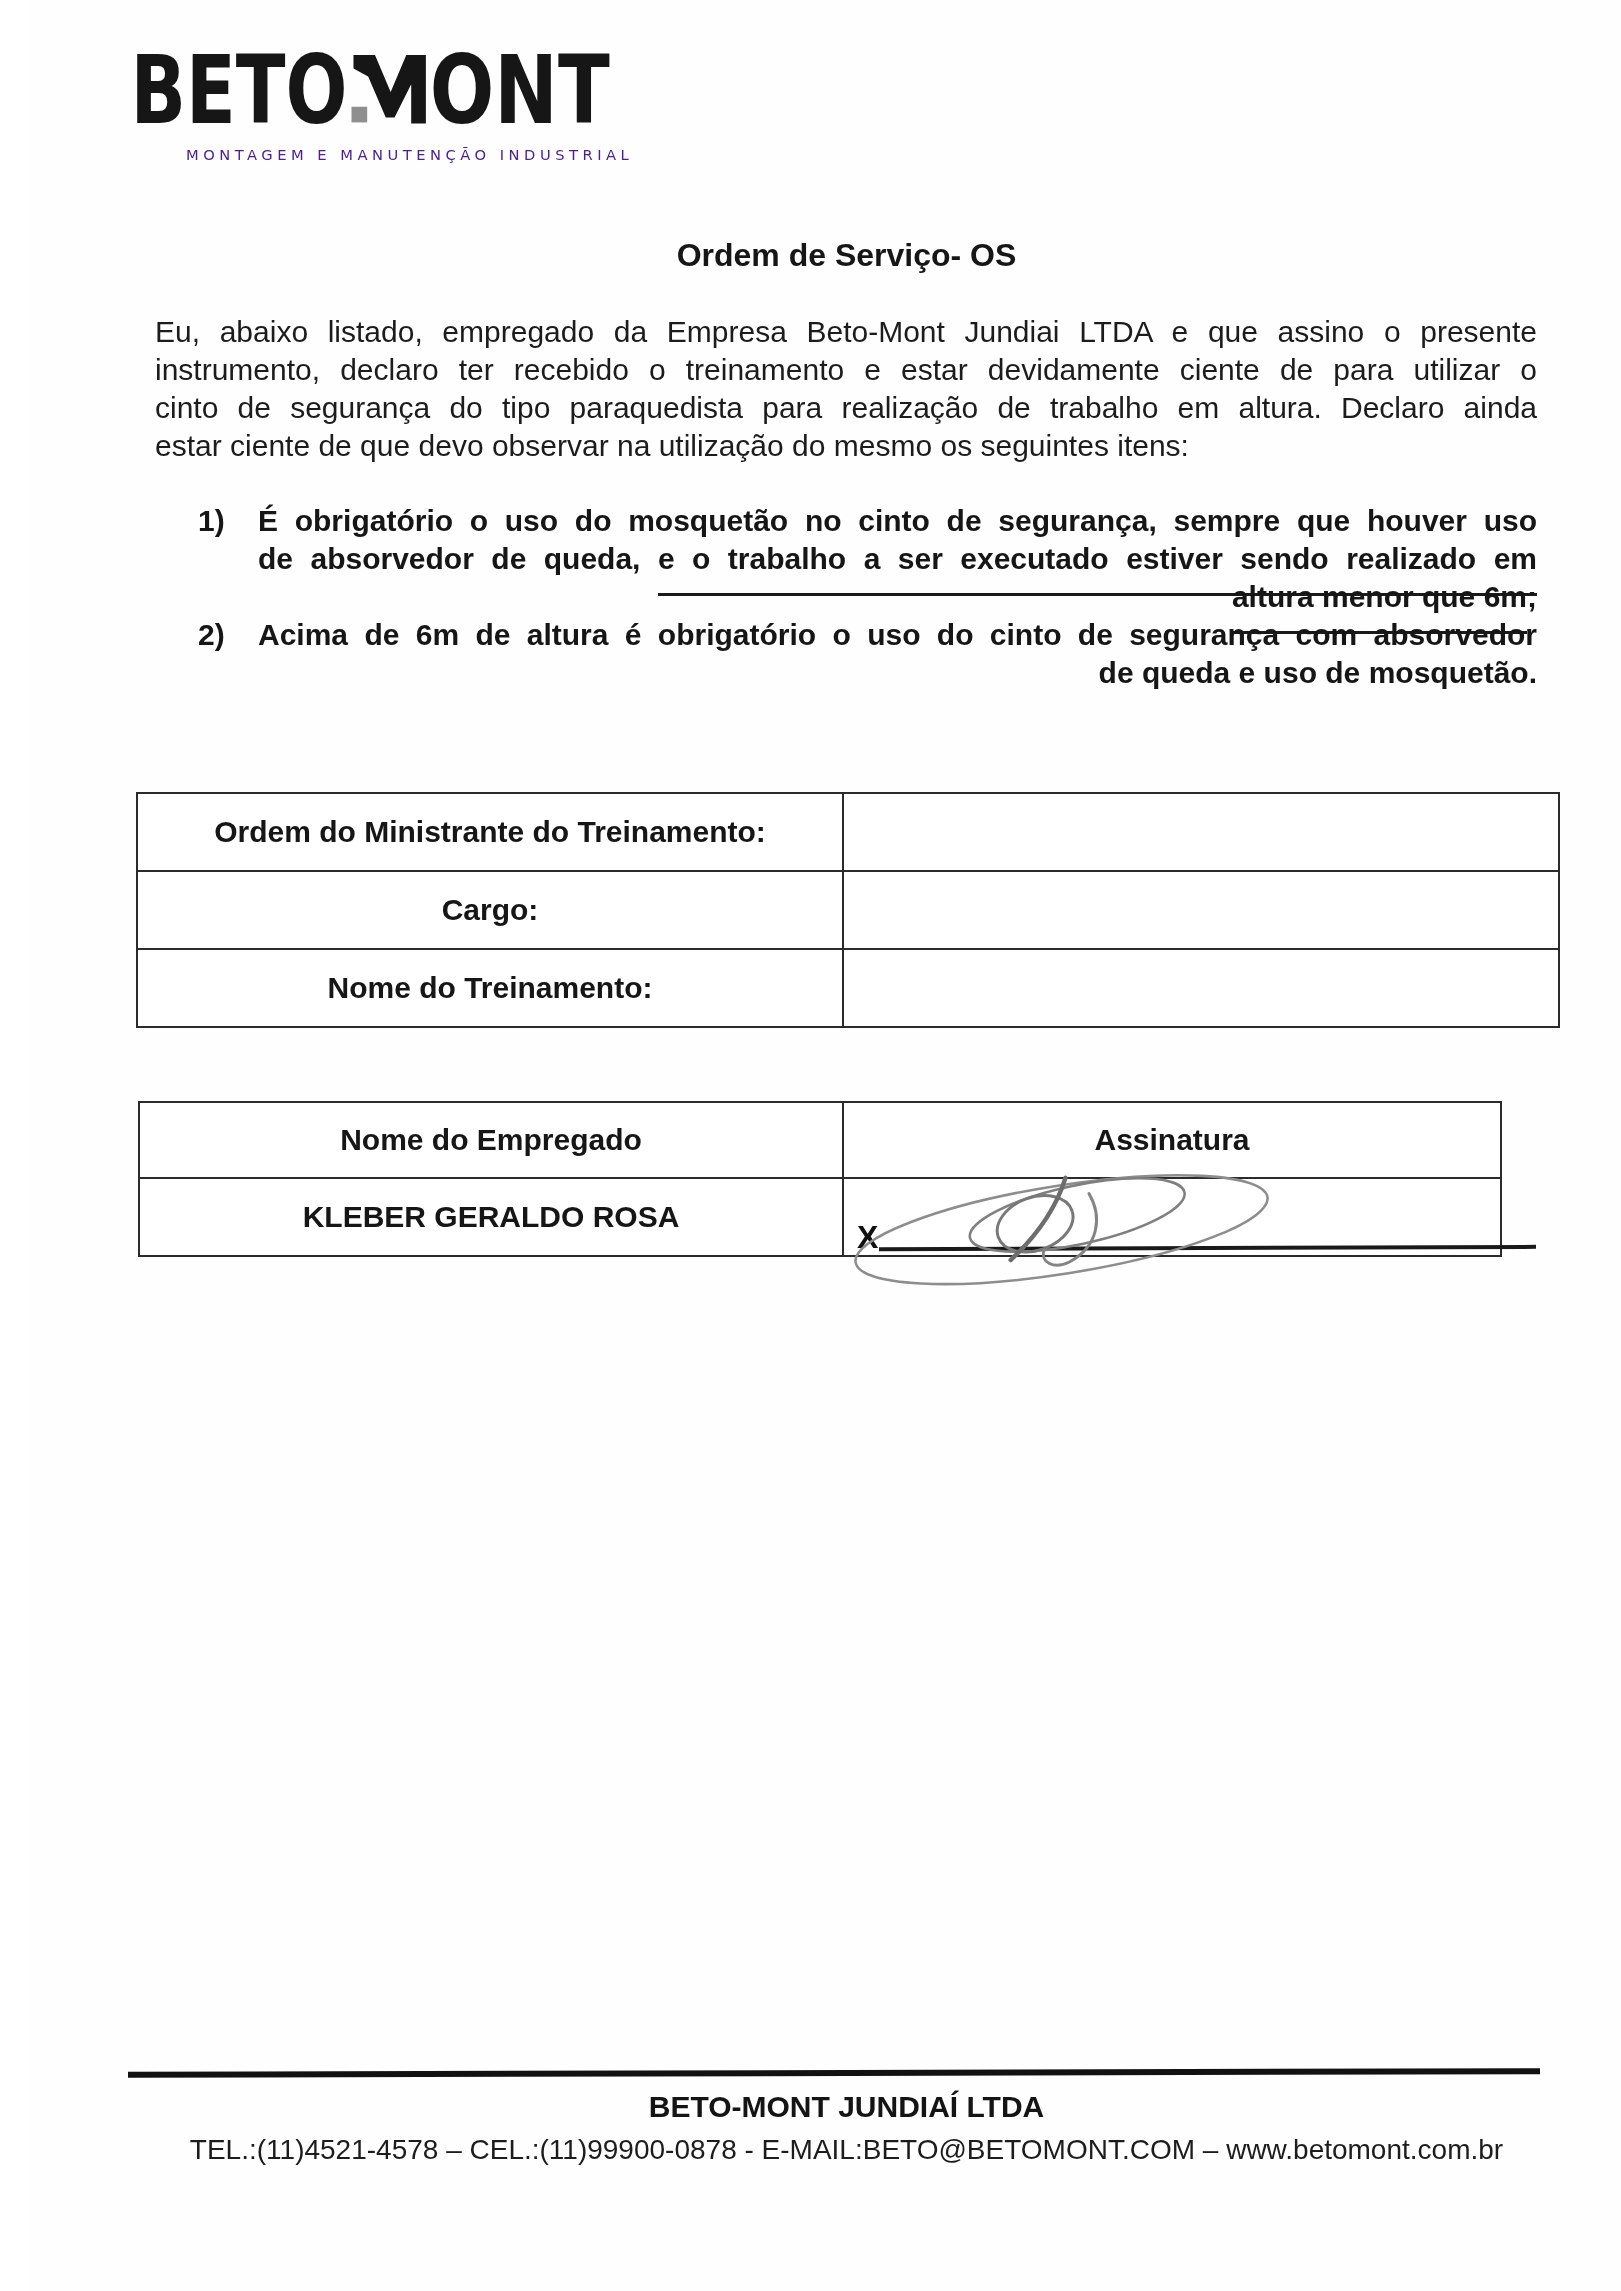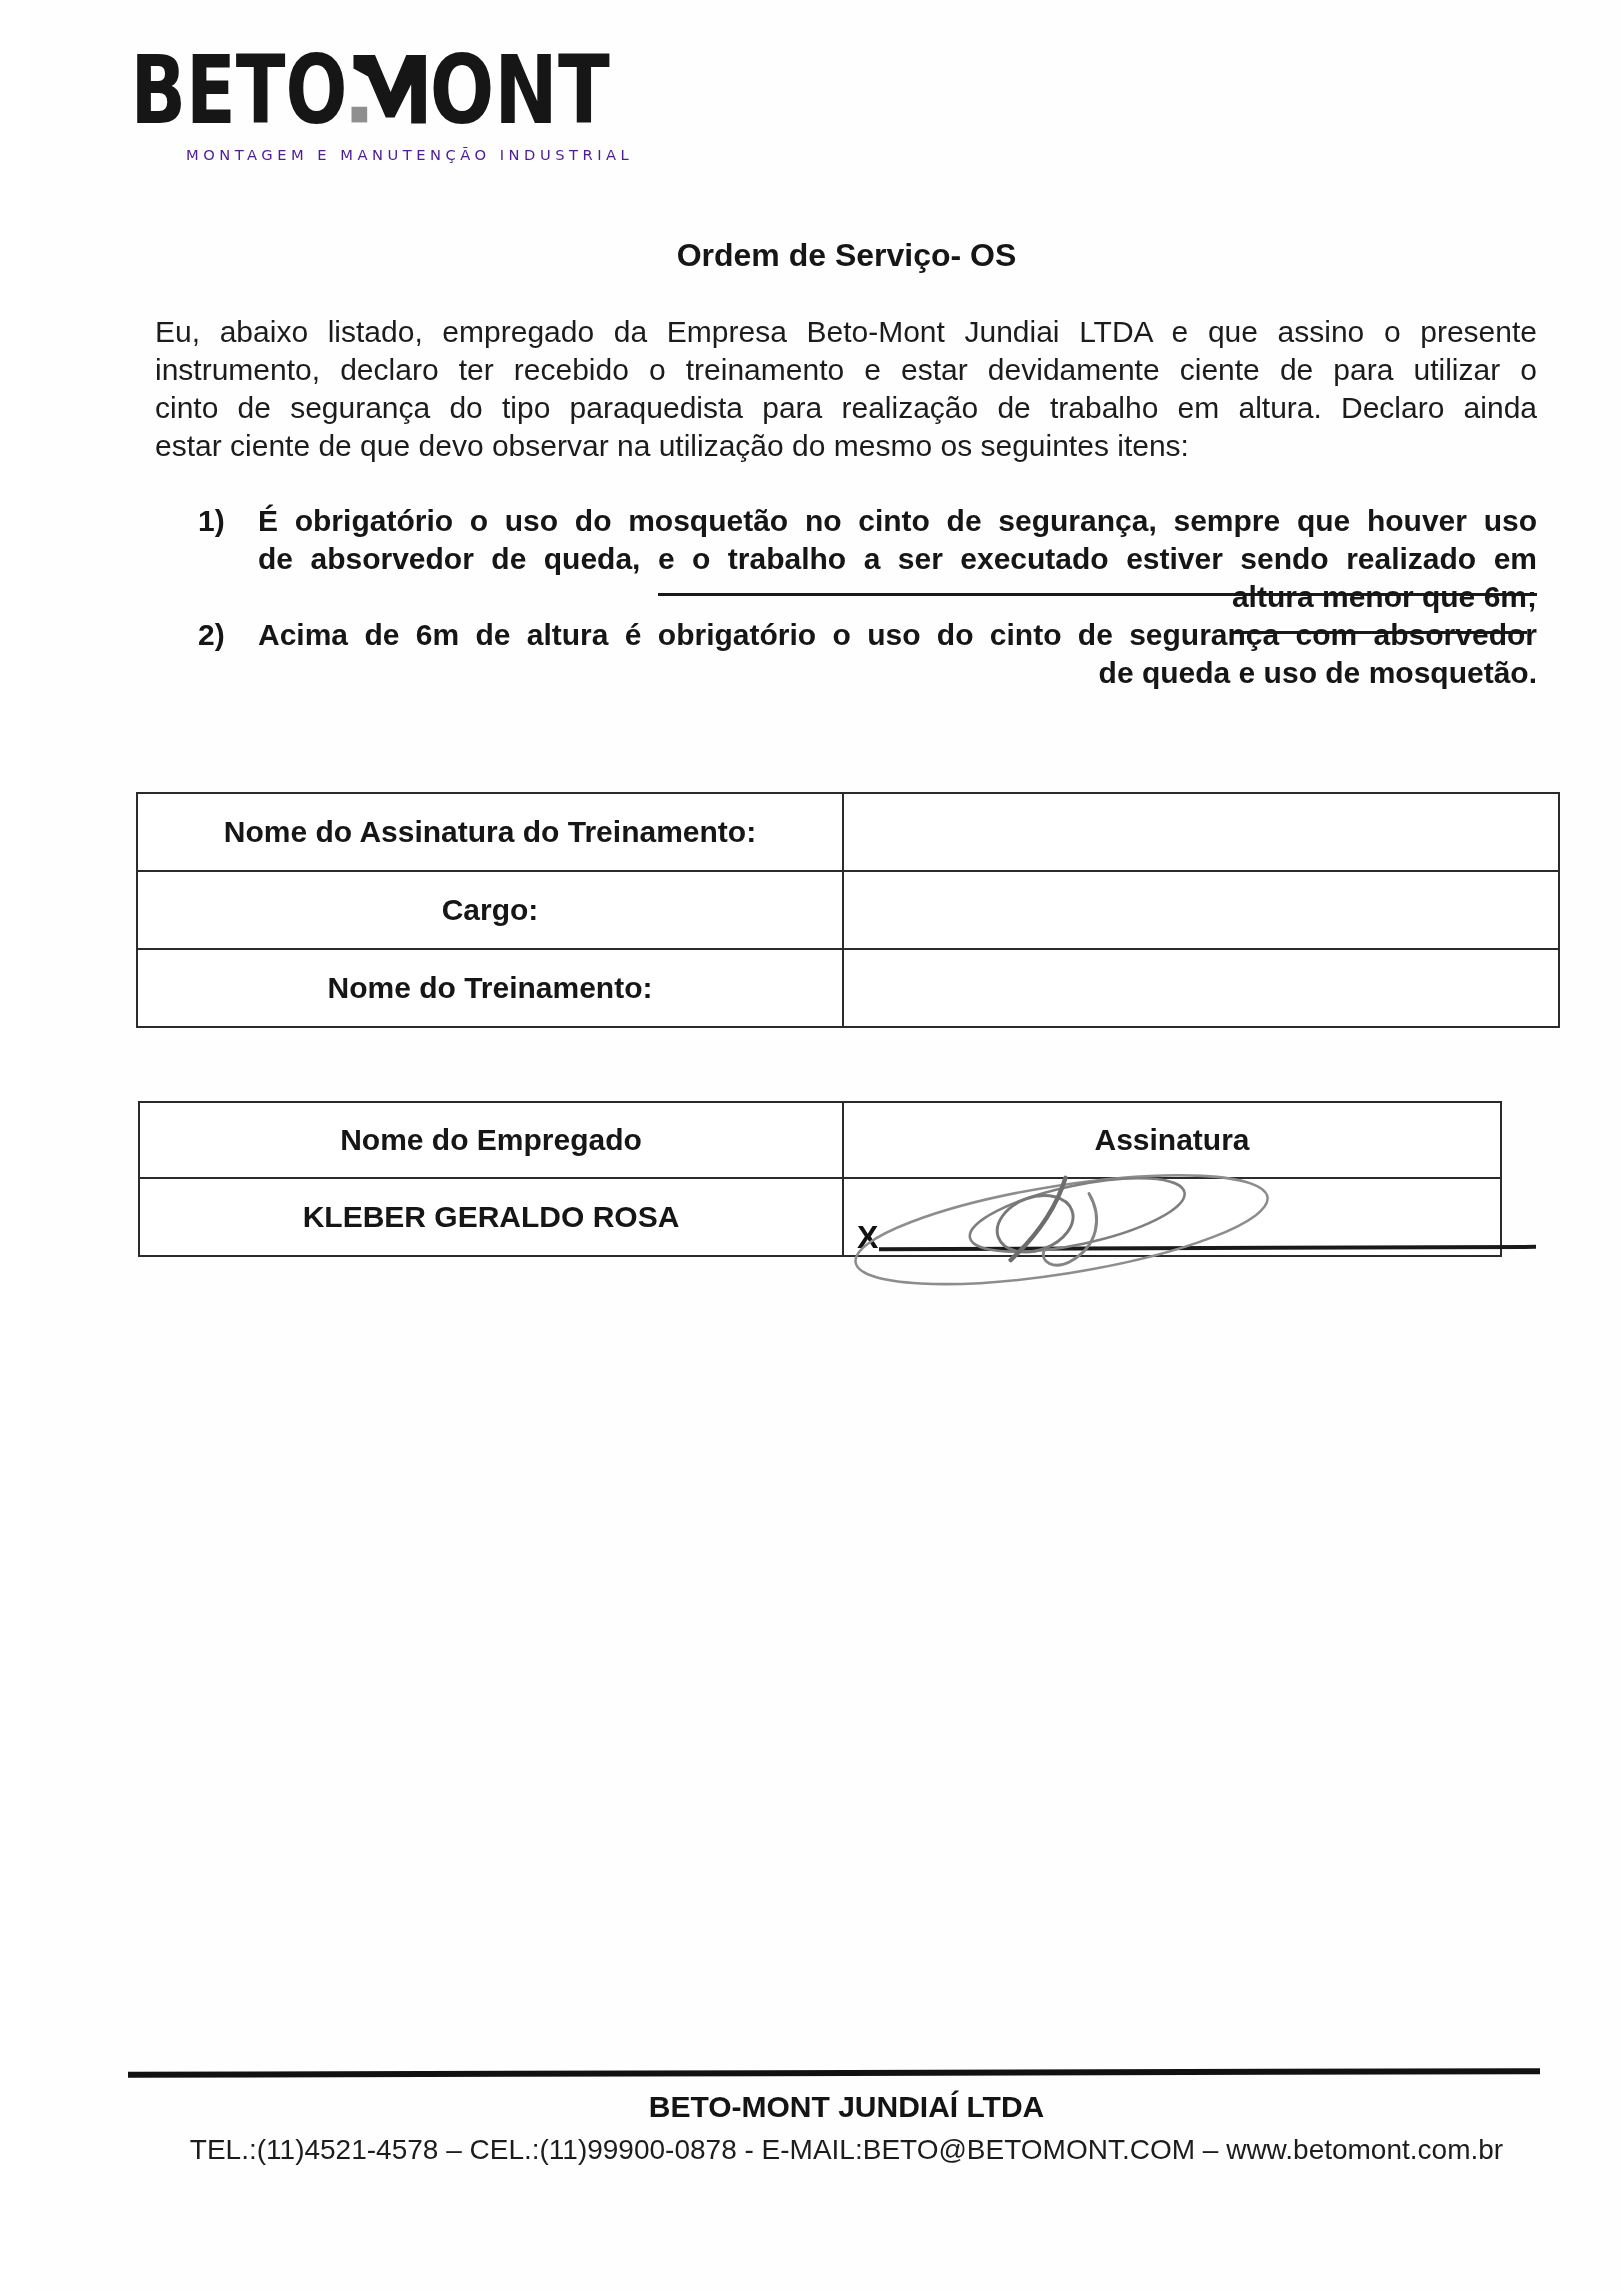--- a/index.html
+++ b/index.html
@@ -118,21 +118,21 @@
     <div class="list-item">
       <span class="list-num">2)</span>
       <div class="jline">Acima de 6m de altura é obrigatório o uso do cinto de segurança com absorvedor</div>
       <div class="lline">de queda e uso de mosquetão.</div>
     </div>
   </div>
 
   <table class="doc-table trainer-table">
     <tbody>
       <tr>
-        <td class="col-label">Nome do Assinatura do Treinamento:</td>
+        <td class="col-label">Ordem do Ministrante do Treinamento:</td>
         <td></td>
       </tr>
       <tr>
         <td class="col-label">Cargo:</td>
         <td></td>
       </tr>
       <tr>
         <td class="col-label">Nome do Treinamento:</td>
         <td></td>
       </tr>

